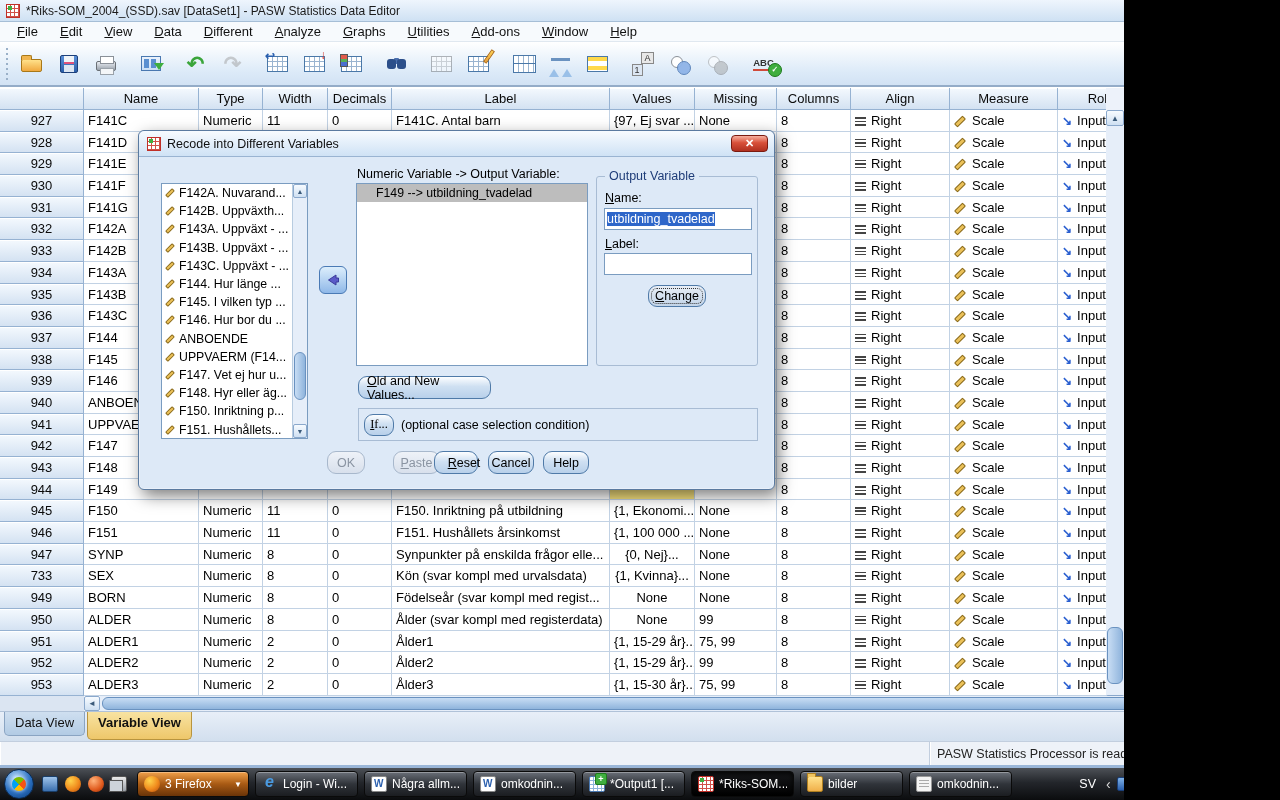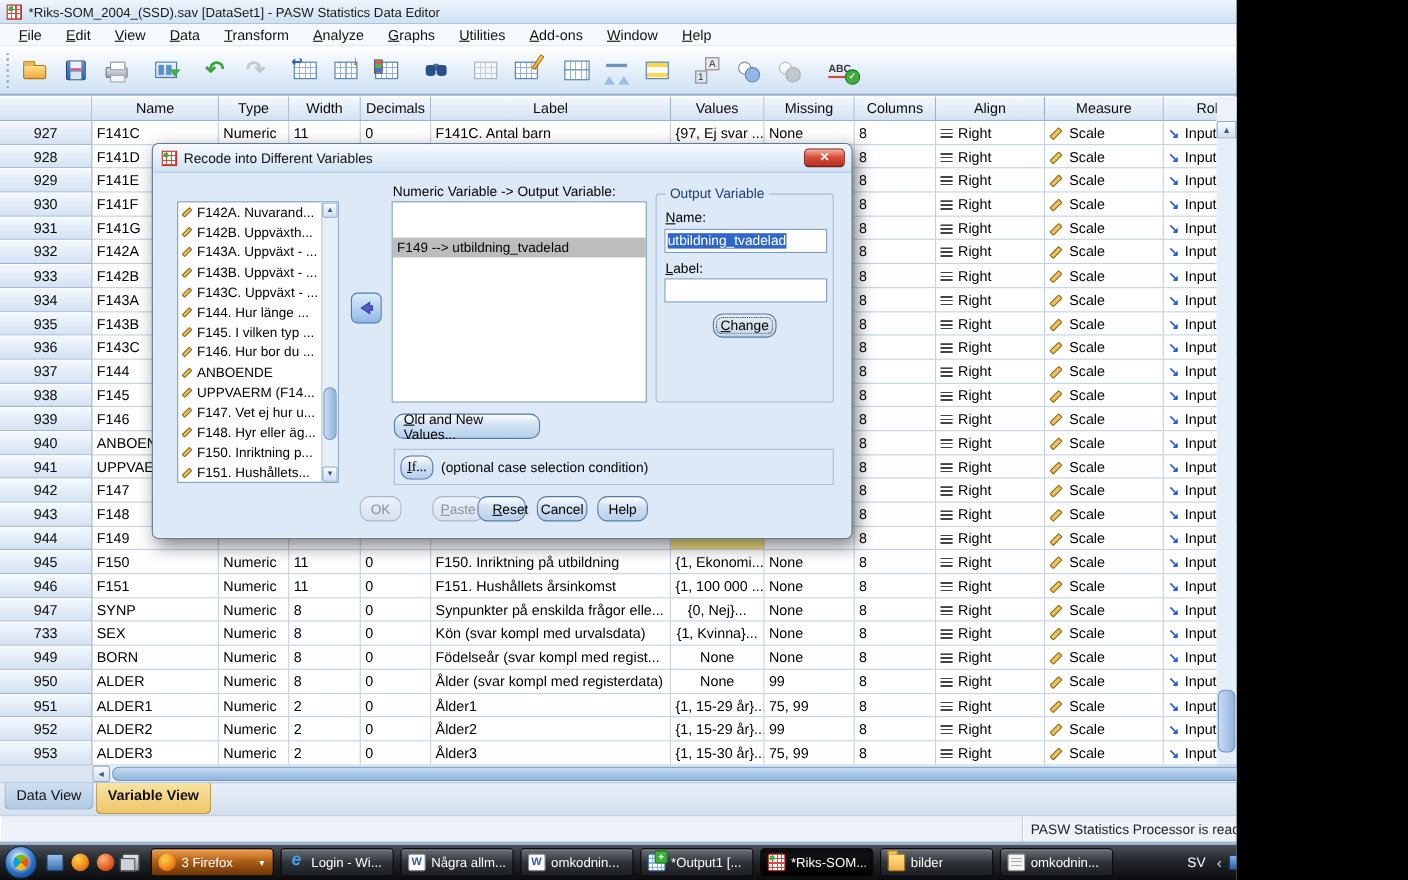--- a/index.html
+++ b/index.html
@@ -148,21 +148,21 @@
   .vli{height:18.2px;display:flex;align-items:center;padding-left:3px;white-space:nowrap;overflow:hidden;}
   .vli .ruler{width:10px;height:4px;margin-right:4px;flex:none;}
   .vli .vlt{font-size:12.3px;}
   #varlist-sb{position:absolute;right:0;top:0;bottom:0;width:15px;background:#e6eef9;border-left:1px solid #b8cce0;}
   #varlist-sb .sb-btn{position:absolute;left:0;width:14px;height:14px;font-size:7px;}
   #varlist-sb .up{top:0;}#varlist-sb .dn{bottom:0;}
   #varlist-sb .sb-thumb{position:absolute;left:1px;width:12px;top:168px;height:48px;background:linear-gradient(to right,#c8ddf4,#8fb4dc);}
   #transfer-btn{position:absolute;left:180px;top:135px;width:28px;height:28px;border:1px solid #4a7ab5;border-radius:6px;
     background:linear-gradient(#dceefc,#8fb8e8);display:flex;align-items:center;justify-content:center;}
   #maplist{position:absolute;left:217px;top:52px;width:232px;height:183px;background:#fff;border:1px solid #7a9cc0;}
-  .map-item{height:18px;line-height:18px;background:#bdbdbd;padding-left:4px;font-size:12.3px;white-space:nowrap;overflow:hidden;margin-top:32px;}
+  .map-item{height:18px;line-height:18px;background:#bdbdbd;padding-left:19px;font-size:12.3px;white-space:nowrap;overflow:hidden;}
   #outgroup{position:absolute;left:457px;top:45px;width:162px;height:190px;border:1px solid #a8bcd4;border-radius:3px;}
   #outgroup-title{position:absolute;top:-8px;left:8px;background:#dde9f7;padding:0 4px;font-size:12.5px;color:#1e3c78;}
   #lbl-name{position:absolute;left:8px;top:14px;}
   #name-input{position:absolute;left:7px;top:31px;width:148px;height:22px;background:#fff;border:1px solid #7a9cc0;
     display:flex;align-items:center;padding-left:2px;font-size:12.5px;overflow:hidden;}
   #name-input .selected-text{background:#2e66c9;color:#fff;white-space:nowrap;}
   #lbl-label{position:absolute;left:8px;top:60px;}
   #label-input{position:absolute;left:7px;top:76px;width:148px;height:22px;background:#fff;border:1px solid #7a9cc0;}
   .btn{display:inline-flex;align-items:center;justify-content:center;border:1px solid #4f7aa8;border-radius:9px;
     background:linear-gradient(#fdfeff,#cfe0f2 45%,#b8d0ea);font-size:12.5px;color:#000;padding:0 8px;height:23px;}
@@ -262,21 +262,21 @@
   <div id="menubar">
 
       <span class="menu-item mn">File</span>
 
       <span class="menu-item mn">Edit</span>
 
       <span class="menu-item mn">View</span>
 
       <span class="menu-item mn">Data</span>
 
-      <span class="menu-item mn">Transform</span>
+      <span class="menu-item mn">Different</span>
 
       <span class="menu-item mn">Analyze</span>
 
       <span class="menu-item mn">Graphs</span>
 
       <span class="menu-item mn">Utilities</span>
 
       <span class="menu-item mn">Add-ons</span>
 
       <span class="menu-item mn">Window</span>

